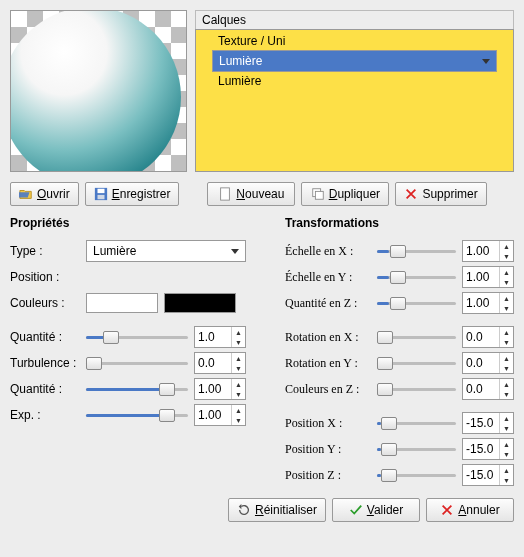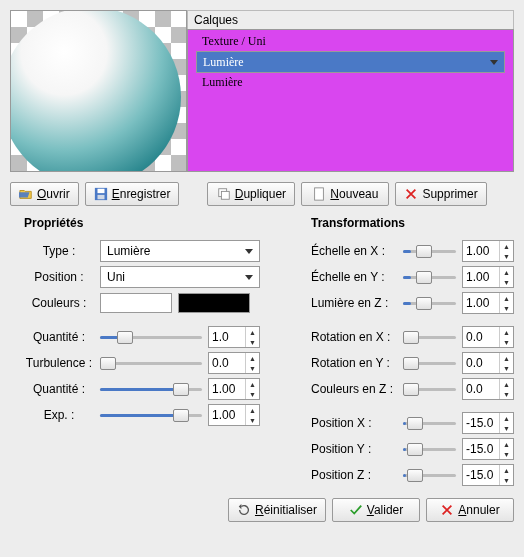--- a/index.html
+++ b/index.html
@@ -5,21 +5,21 @@
 * { box-sizing: border-box; margin: 0; padding: 0; }
 body {
   font-family: "Segoe UI", Tahoma, Arial, sans-serif;
   font-size: 12px;
   background: #ededed;
   width: 524px;
   height: 557px;
   overflow: hidden;
   color: #000;
 }
-.top { display: flex; padding: 10px 10px 4px 10px; }
+.top { display: flex; gap: 8px; padding: 10px 10px 4px 10px; }
 .preview {
   width: 177px; height: 162px;
   border: 1px solid #999;
   background:
     linear-gradient(45deg,#bfbfbf 25%,transparent 25%),
     linear-gradient(-45deg,#bfbfbf 25%,transparent 25%),
     linear-gradient(45deg,transparent 75%,#bfbfbf 75%),
     linear-gradient(-45deg,transparent 75%,#bfbfbf 75%);
   background-size: 32px 32px;
   background-position: 0 0, 0 16px, 16px -16px, -16px 0;
@@ -32,47 +32,46 @@
   left: -10px; top: -4px; border-radius: 50%;
   background:
     radial-gradient(circle at 35% 25%, #ffffff 0%, #f6f6f6 24%, #7abfc1 55%, #2d8990 78%, #0e4a4e 100%);
 }
 .layers { flex: 1; display: flex; flex-direction: column; }
 .layers-header {
   background: #ededed; border: 1px solid #bbb; border-bottom: none;
   padding: 2px 6px; font-size: 12px;
 }
 .layers-list {
-  flex: 1; background: #d946ef; border: 1px solid #999;
-  padding: 2px 8px;
-  font-family: Liberation Serif, serif;
+  flex: 1; background: #fde047; border: 1px solid #999;
+  padding: 2px 16px;
 }
 .layer-item { padding: 2px 6px; cursor: pointer; }
 .layer-item.sel { background: #4a79c6; color: #fff; }
 
 .btn-row { display: flex; gap: 6px; padding: 6px 10px 2px 10px; }
 .btn-row .spacer { width: 16px; }
 .btn {
   display: inline-flex; align-items: center; justify-content: center; gap: 4px;
   height: 24px; padding: 0 8px;
   border: 1px solid #999; border-radius: 2px;
   background: linear-gradient(#fdfdfd,#e5e5e5);
   cursor: pointer; font-size: 12px;
   min-width: 88px;
 }
 .btn.small { min-width: 60px; }
 .icon-sq { width: 14px; height: 14px; display: inline-block; }
 
-.cols { display: flex; padding: 8px 10px 4px 24px; gap: 24px; }
+.cols { display: flex; padding: 8px 10px 4px 10px; gap: 12px; }
 .col-l { width: 236px; }
 .col-r { flex: 1; margin-left: 27px; }
 .section-title { font-weight: bold; margin-bottom: 8px; }
 .row { display: flex; align-items: center; height: 26px; gap: 6px; }
-.lbl { width: 70px; text-align: center; }
-.lbl-r { width: 86px; }
+.lbl { width: 70px; }
+.lbl-r { width: 86px; font-family: Liberation Serif, serif; }
 .sel {
   flex: 1; height: 22px; border: 1px solid #999; background: #fff;
   display: flex; align-items: center; padding: 0 6px; position: relative;
 }
 .sel::after {
   content: ""; position: absolute; right: 6px; top: 8px;
   border-left: 4px solid transparent; border-right: 4px solid transparent;
   border-top: 5px solid #333;
 }
 .color-sw {
@@ -142,30 +141,30 @@
     <svg class="icon-sq" viewBox="0 0 16 16">
         <rect x="1" y="1" width="14" height="14" fill="#4a79c6"></rect>
         <rect x="4" y="2" width="8" height="5" fill="#fff"></rect>
         <rect x="4" y="9" width="8" height="5" fill="#cfd8e6"></rect>
       </svg>
     <span><span class="underline">E</span><span>nregistrer</span></span>
   </button>
   <div class="spacer"></div>
   <button class="btn">
     <svg class="icon-sq" viewBox="0 0 16 16">
+        <rect x="3" y="1" width="10" height="14" fill="#fff" stroke="#888"></rect>
+      </svg>
+    <span><span class="underline">N</span><span>ouveau</span></span>
+  </button>
+  <button class="btn">
+    <svg class="icon-sq" viewBox="0 0 16 16">
         <rect x="2" y="2" width="9" height="9" fill="#fff" stroke="#888"></rect>
         <rect x="5" y="5" width="9" height="9" fill="#fff" stroke="#888"></rect>
       </svg>
     <span><span class="underline">D</span><span>upliquer</span></span>
-  </button>
-  <button class="btn">
-    <svg class="icon-sq" viewBox="0 0 16 16">
-        <rect x="3" y="1" width="10" height="14" fill="#fff" stroke="#888"></rect>
-      </svg>
-    <span><span class="underline">N</span><span>ouveau</span></span>
   </button>
   <button class="btn">
     <svg class="icon-sq" viewBox="0 0 16 16">
         <path stroke="#d22" stroke-width="2" d="M3 3l10 10M13 3L3 13"></path>
       </svg>
     <span>Supprimer</span>
   </button>
 </div>
 
 <div class="cols">
@@ -173,23 +172,20 @@
     <div class="section-title">Propriétés</div>
 
     <div class="row">
       <span class="lbl">Type :</span>
       <div class="sel">
           <span>Lumière</span>
         </div>
     </div>
     <div class="row">
       <span class="lbl">Position :</span>
-      <div class="sel">
-          <span>Uni</span>
-        </div>
     </div>
     <div class="row">
       <span class="lbl">Couleurs :</span>
       <div class="color-sw white"></div>
       <div class="color-sw black"></div>
     </div>
     <div class="gap"></div>
 
     <div class="row">
       <span class="lbl">Quantité :</span>
@@ -280,21 +276,21 @@
         </div>
       <div class="spin">
           <input value="1.00" style="">
           <div class="arrows">
             <div class="a">▲</div>
             <div class="a">▼</div>
           </div>
         </div>
     </div>
     <div class="row">
-      <span class="lbl-r">Lumière en Z :</span>
+      <span class="lbl-r">Quantité en Z :</span>
       <div class="slider">
           <div class="track"></div>
           <div class="fill" style="width: 15%;"></div>
           <div class="thumb" style="left: 12.6px;"></div>
         </div>
       <div class="spin">
           <input value="1.00" style="">
           <div class="arrows">
             <div class="a">▲</div>
             <div class="a">▼</div>

